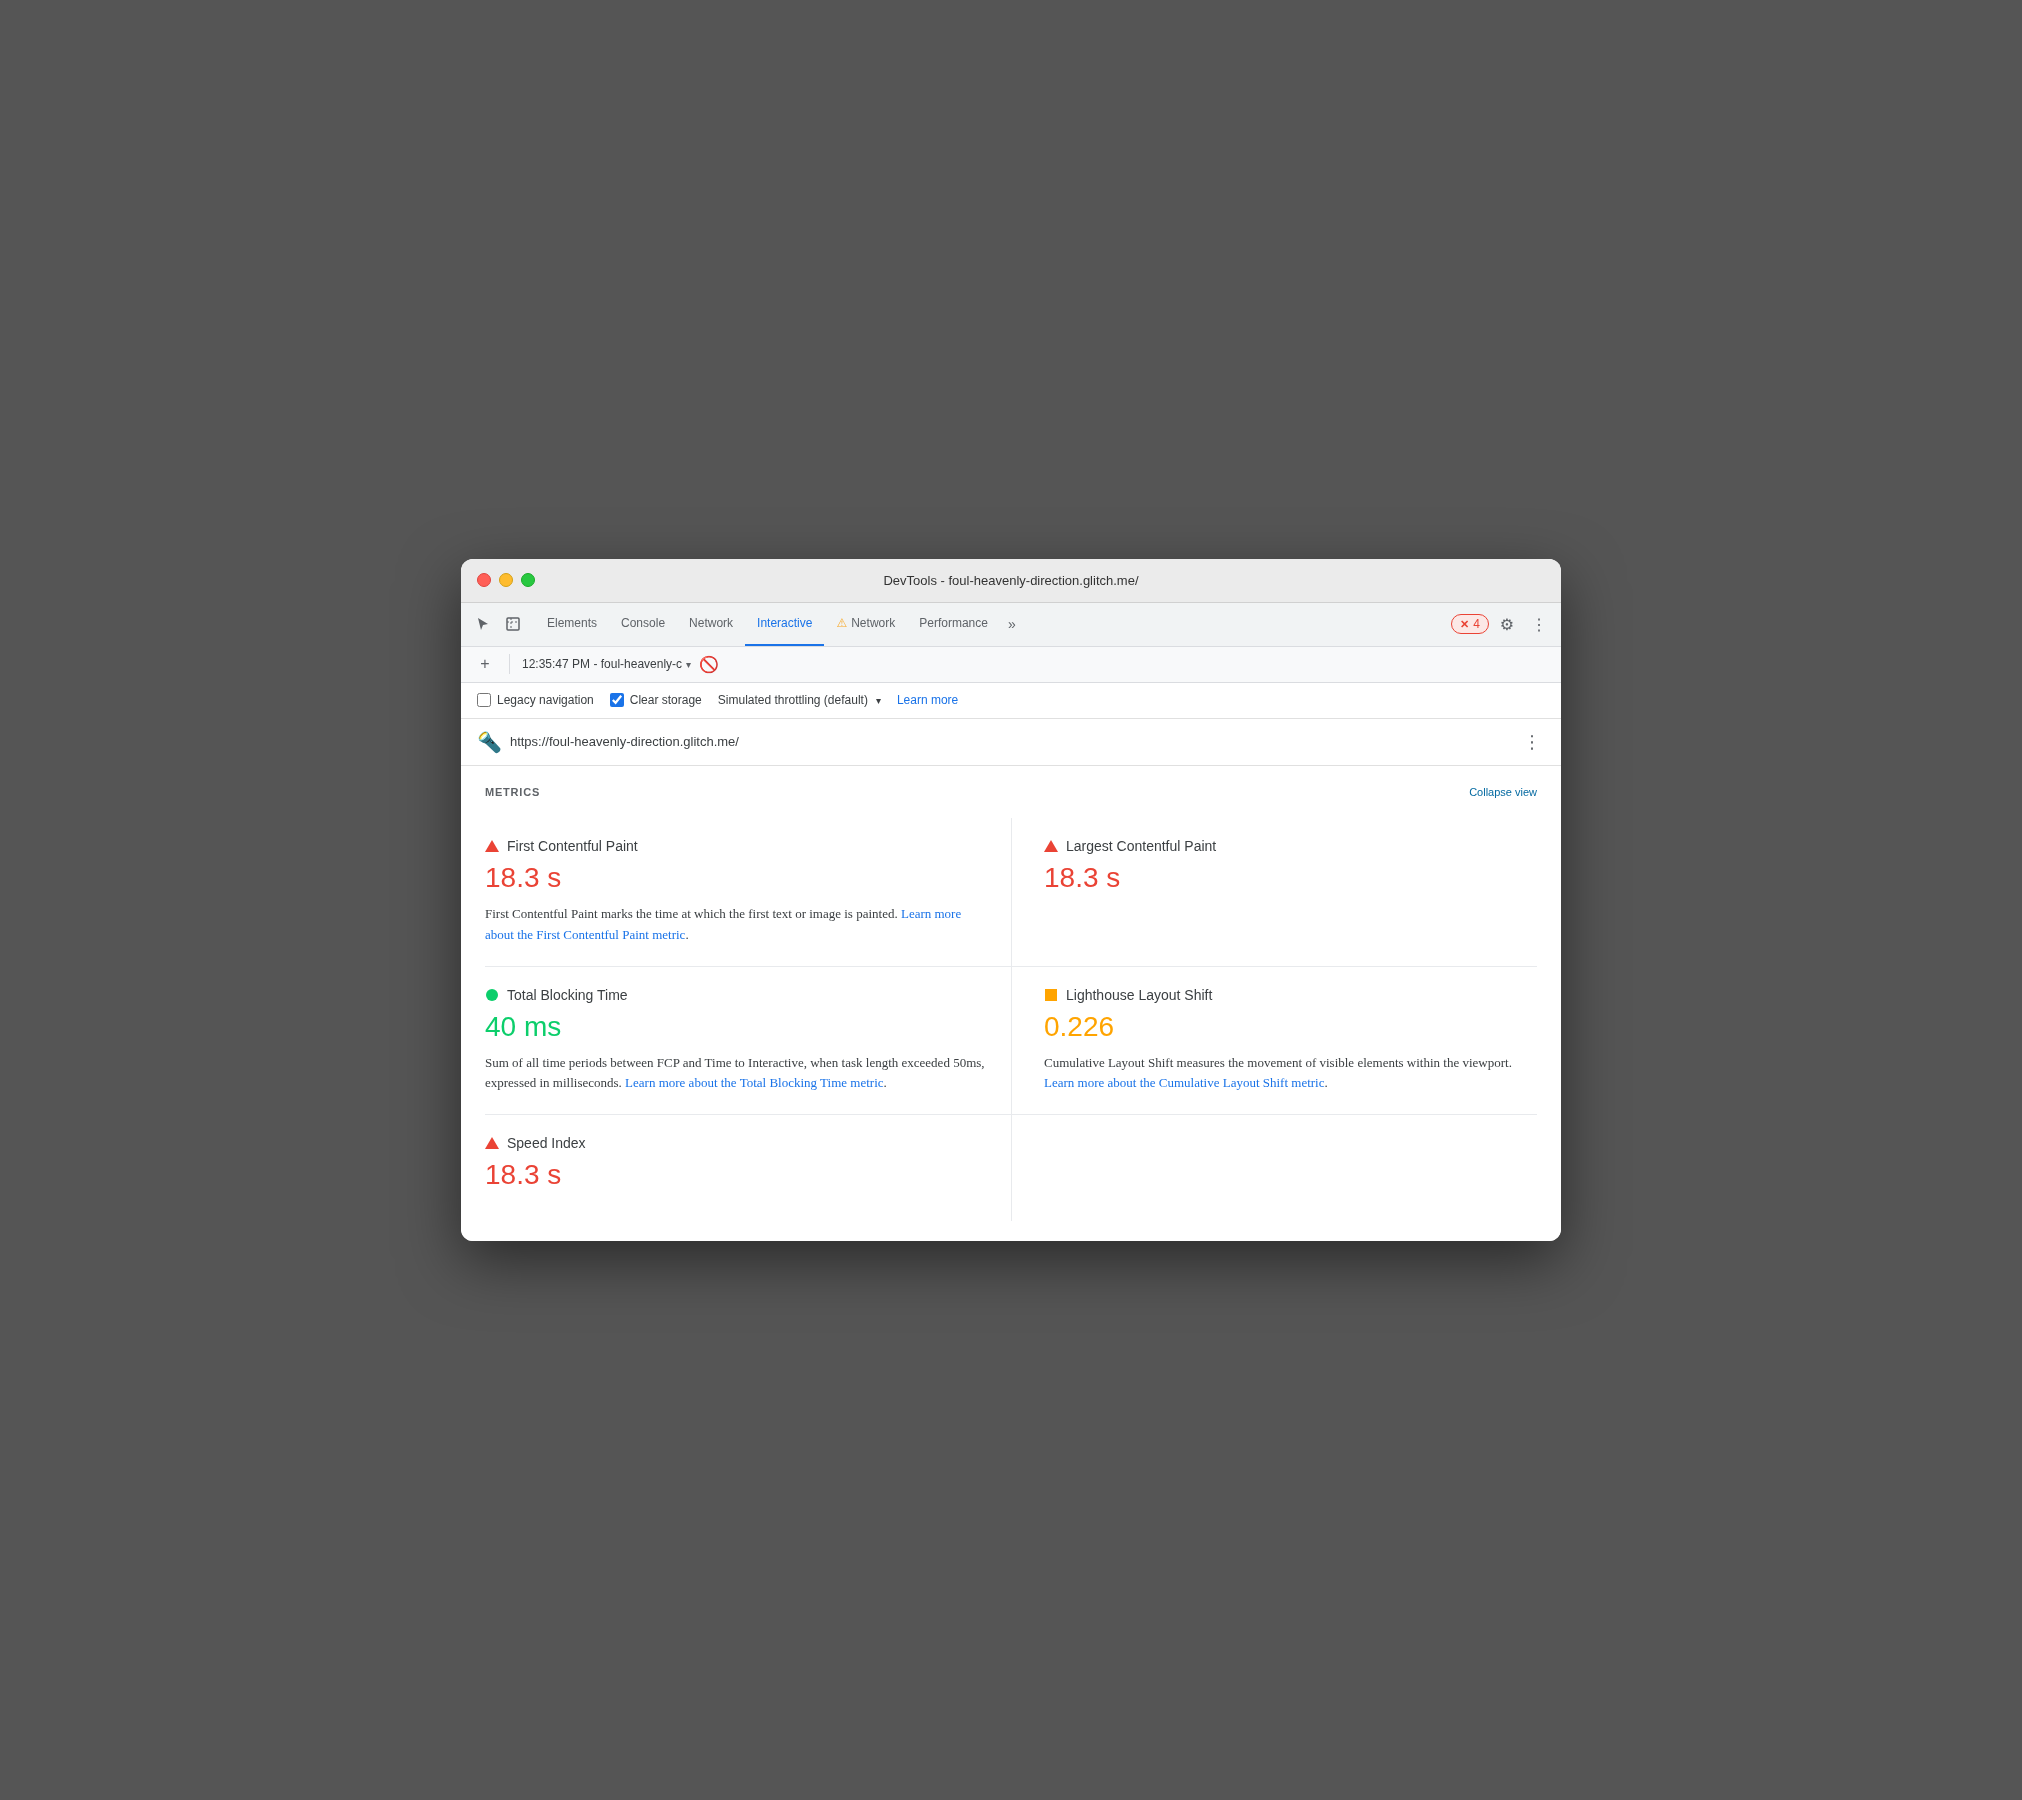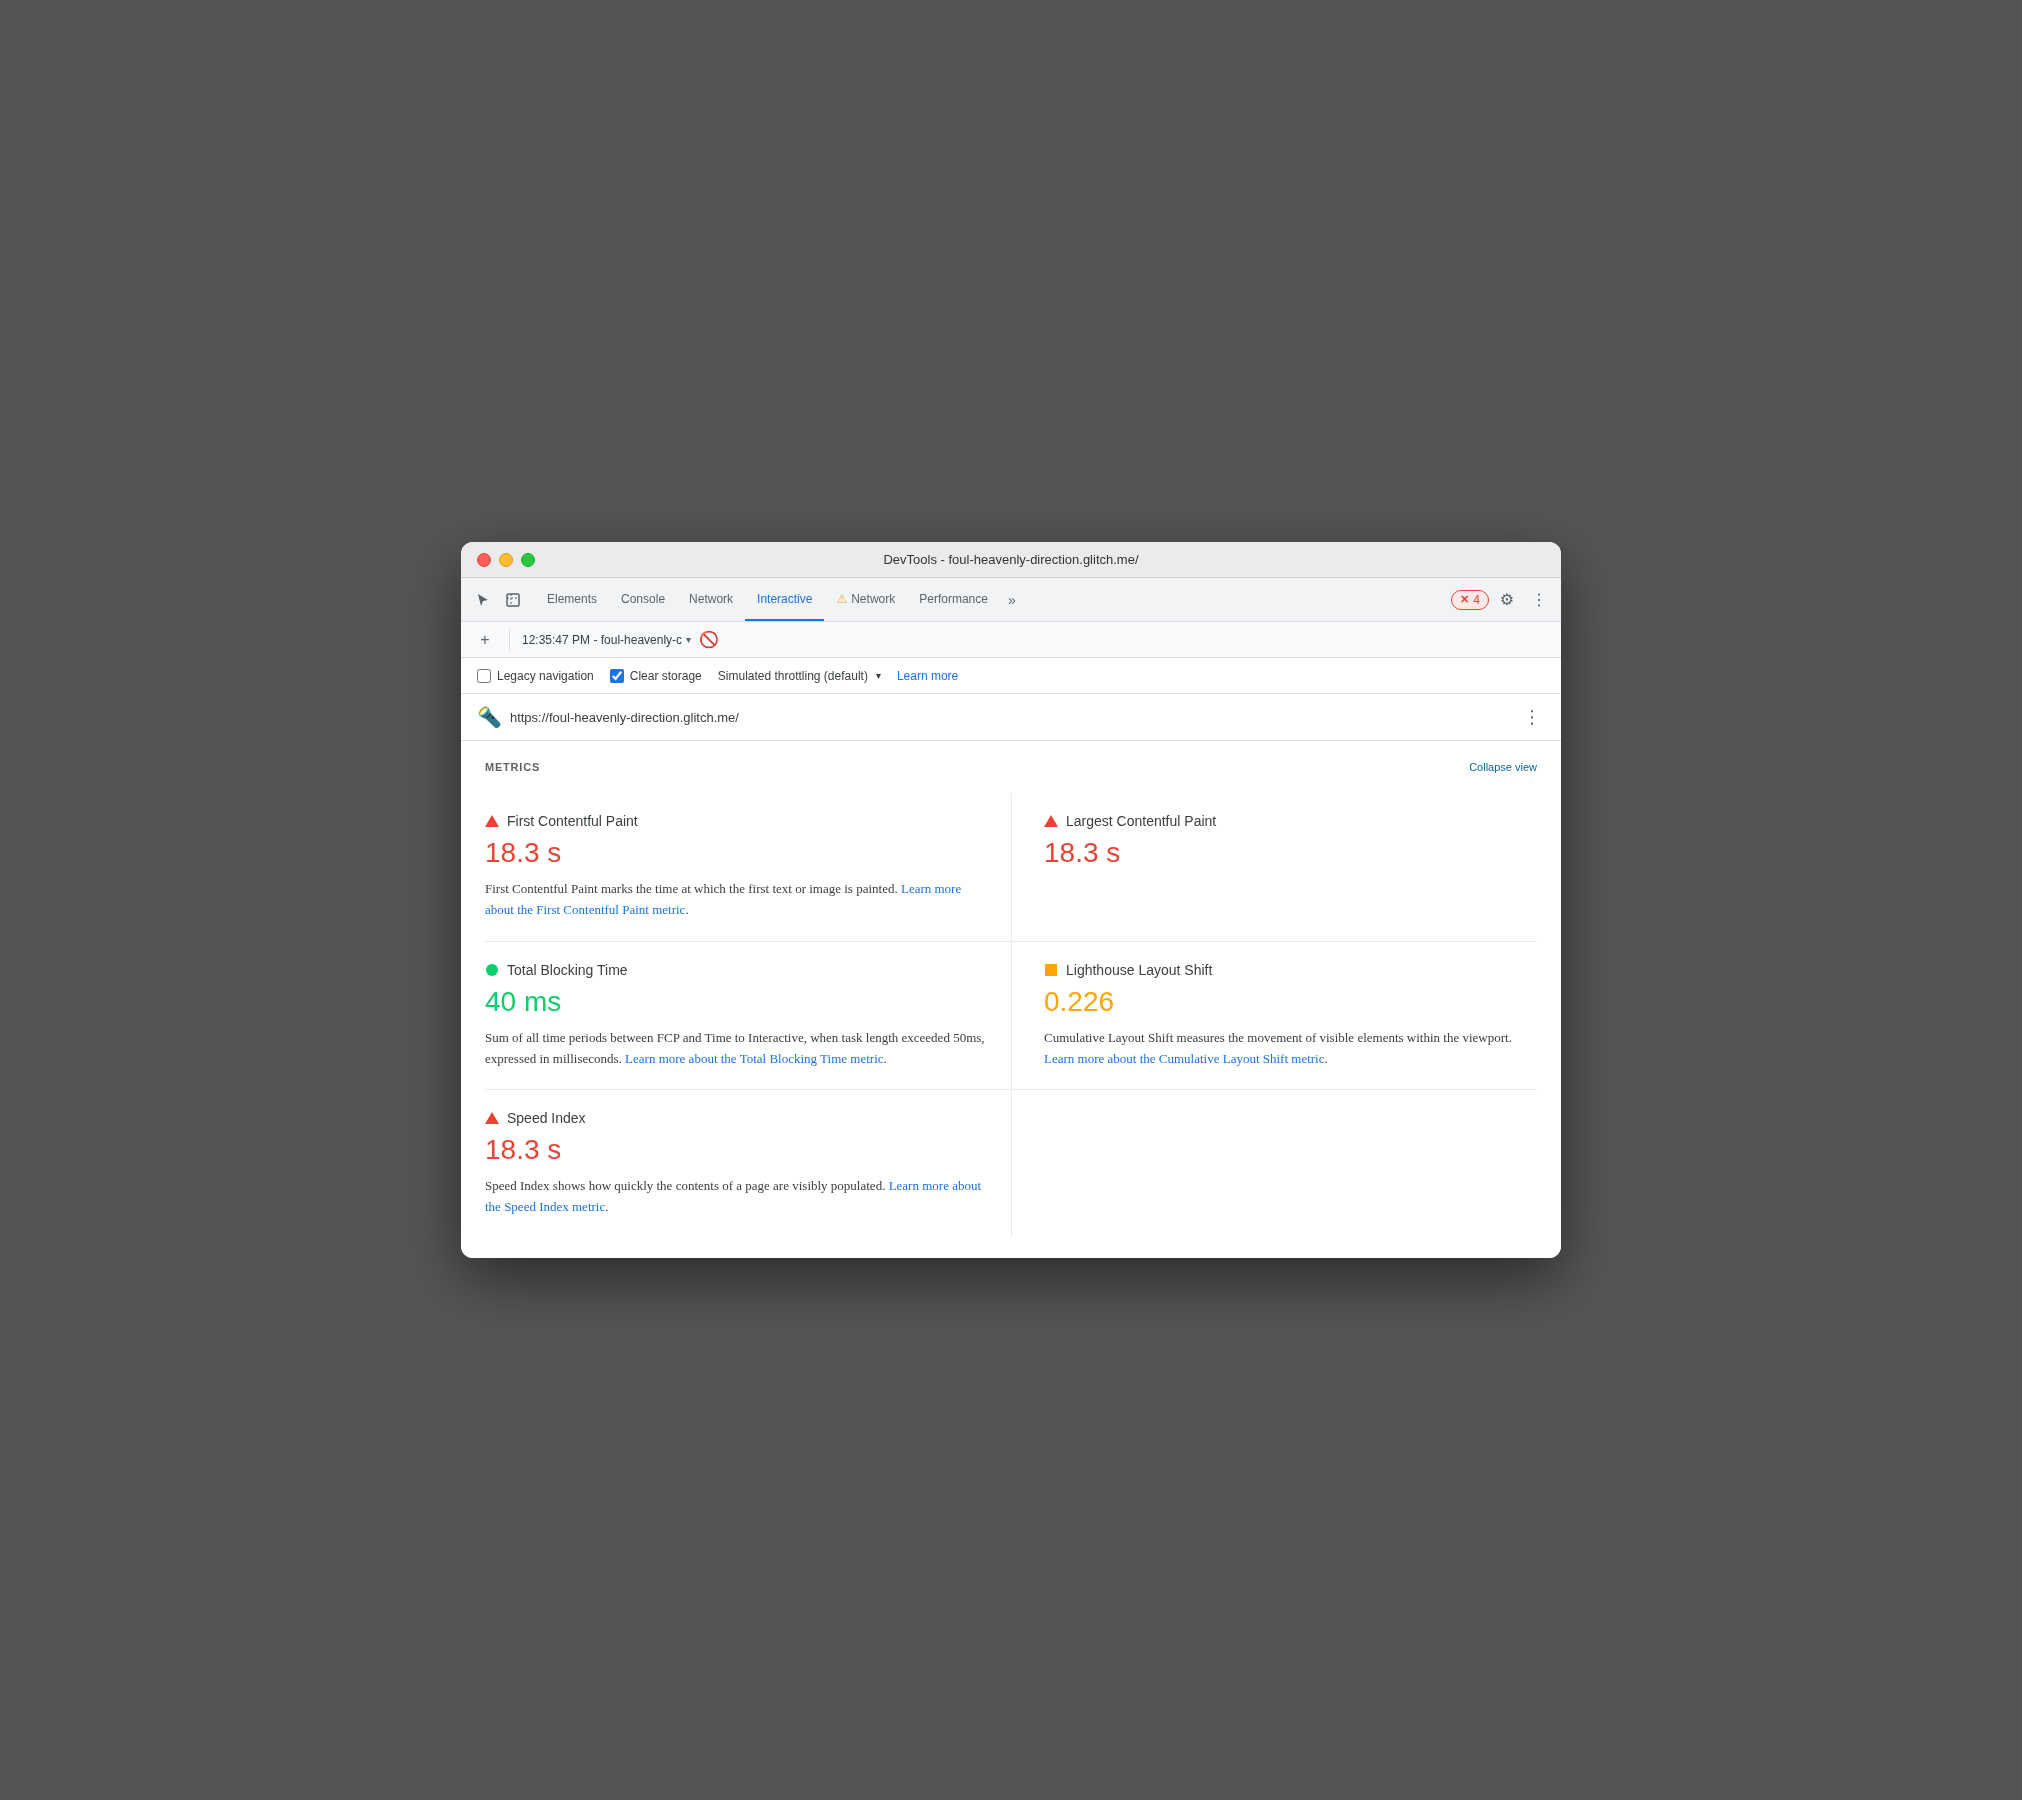--- a/index.html
+++ b/index.html
@@ -13,21 +13,21 @@
     }
     .window {
       width: 1100px;
       background: #ffffff;
       border-radius: 12px;
       box-shadow: 0 20px 60px rgba(0,0,0,0.5);
       overflow: hidden;
     }
     .titlebar {
       background: #ebebeb;
-      height: 36px;
+      height: 44px;
       display: flex;
       align-items: center;
       padding: 0 16px;
       border-bottom: 1px solid #d0d0d0;
       position: relative;
     }
     .traffic-lights {
       display: flex;
       gap: 8px;
       align-items: center;
@@ -461,23 +461,19 @@
       </div>
 
       <div class="metric-cell last-row">
         <div class="metric-header">
           <div class="metric-indicator">
             <div class="triangle-red"></div>
           </div>
           <span class="metric-name">Speed Index</span>
         </div>
         <div class="metric-value red">18.3 s</div>
-        <div class="metric-description">
-          <span>Speed Index shows how quickly the contents of a page are visibly populated.</span>
-          <a class="metric-link" href="#">Learn more about the Speed Index metric</a>.
-        </div>
       </div>
 
       <div class="metric-cell right last-row"></div>
 
     </div>
   </div>
 </div>
 
 </body></html>

